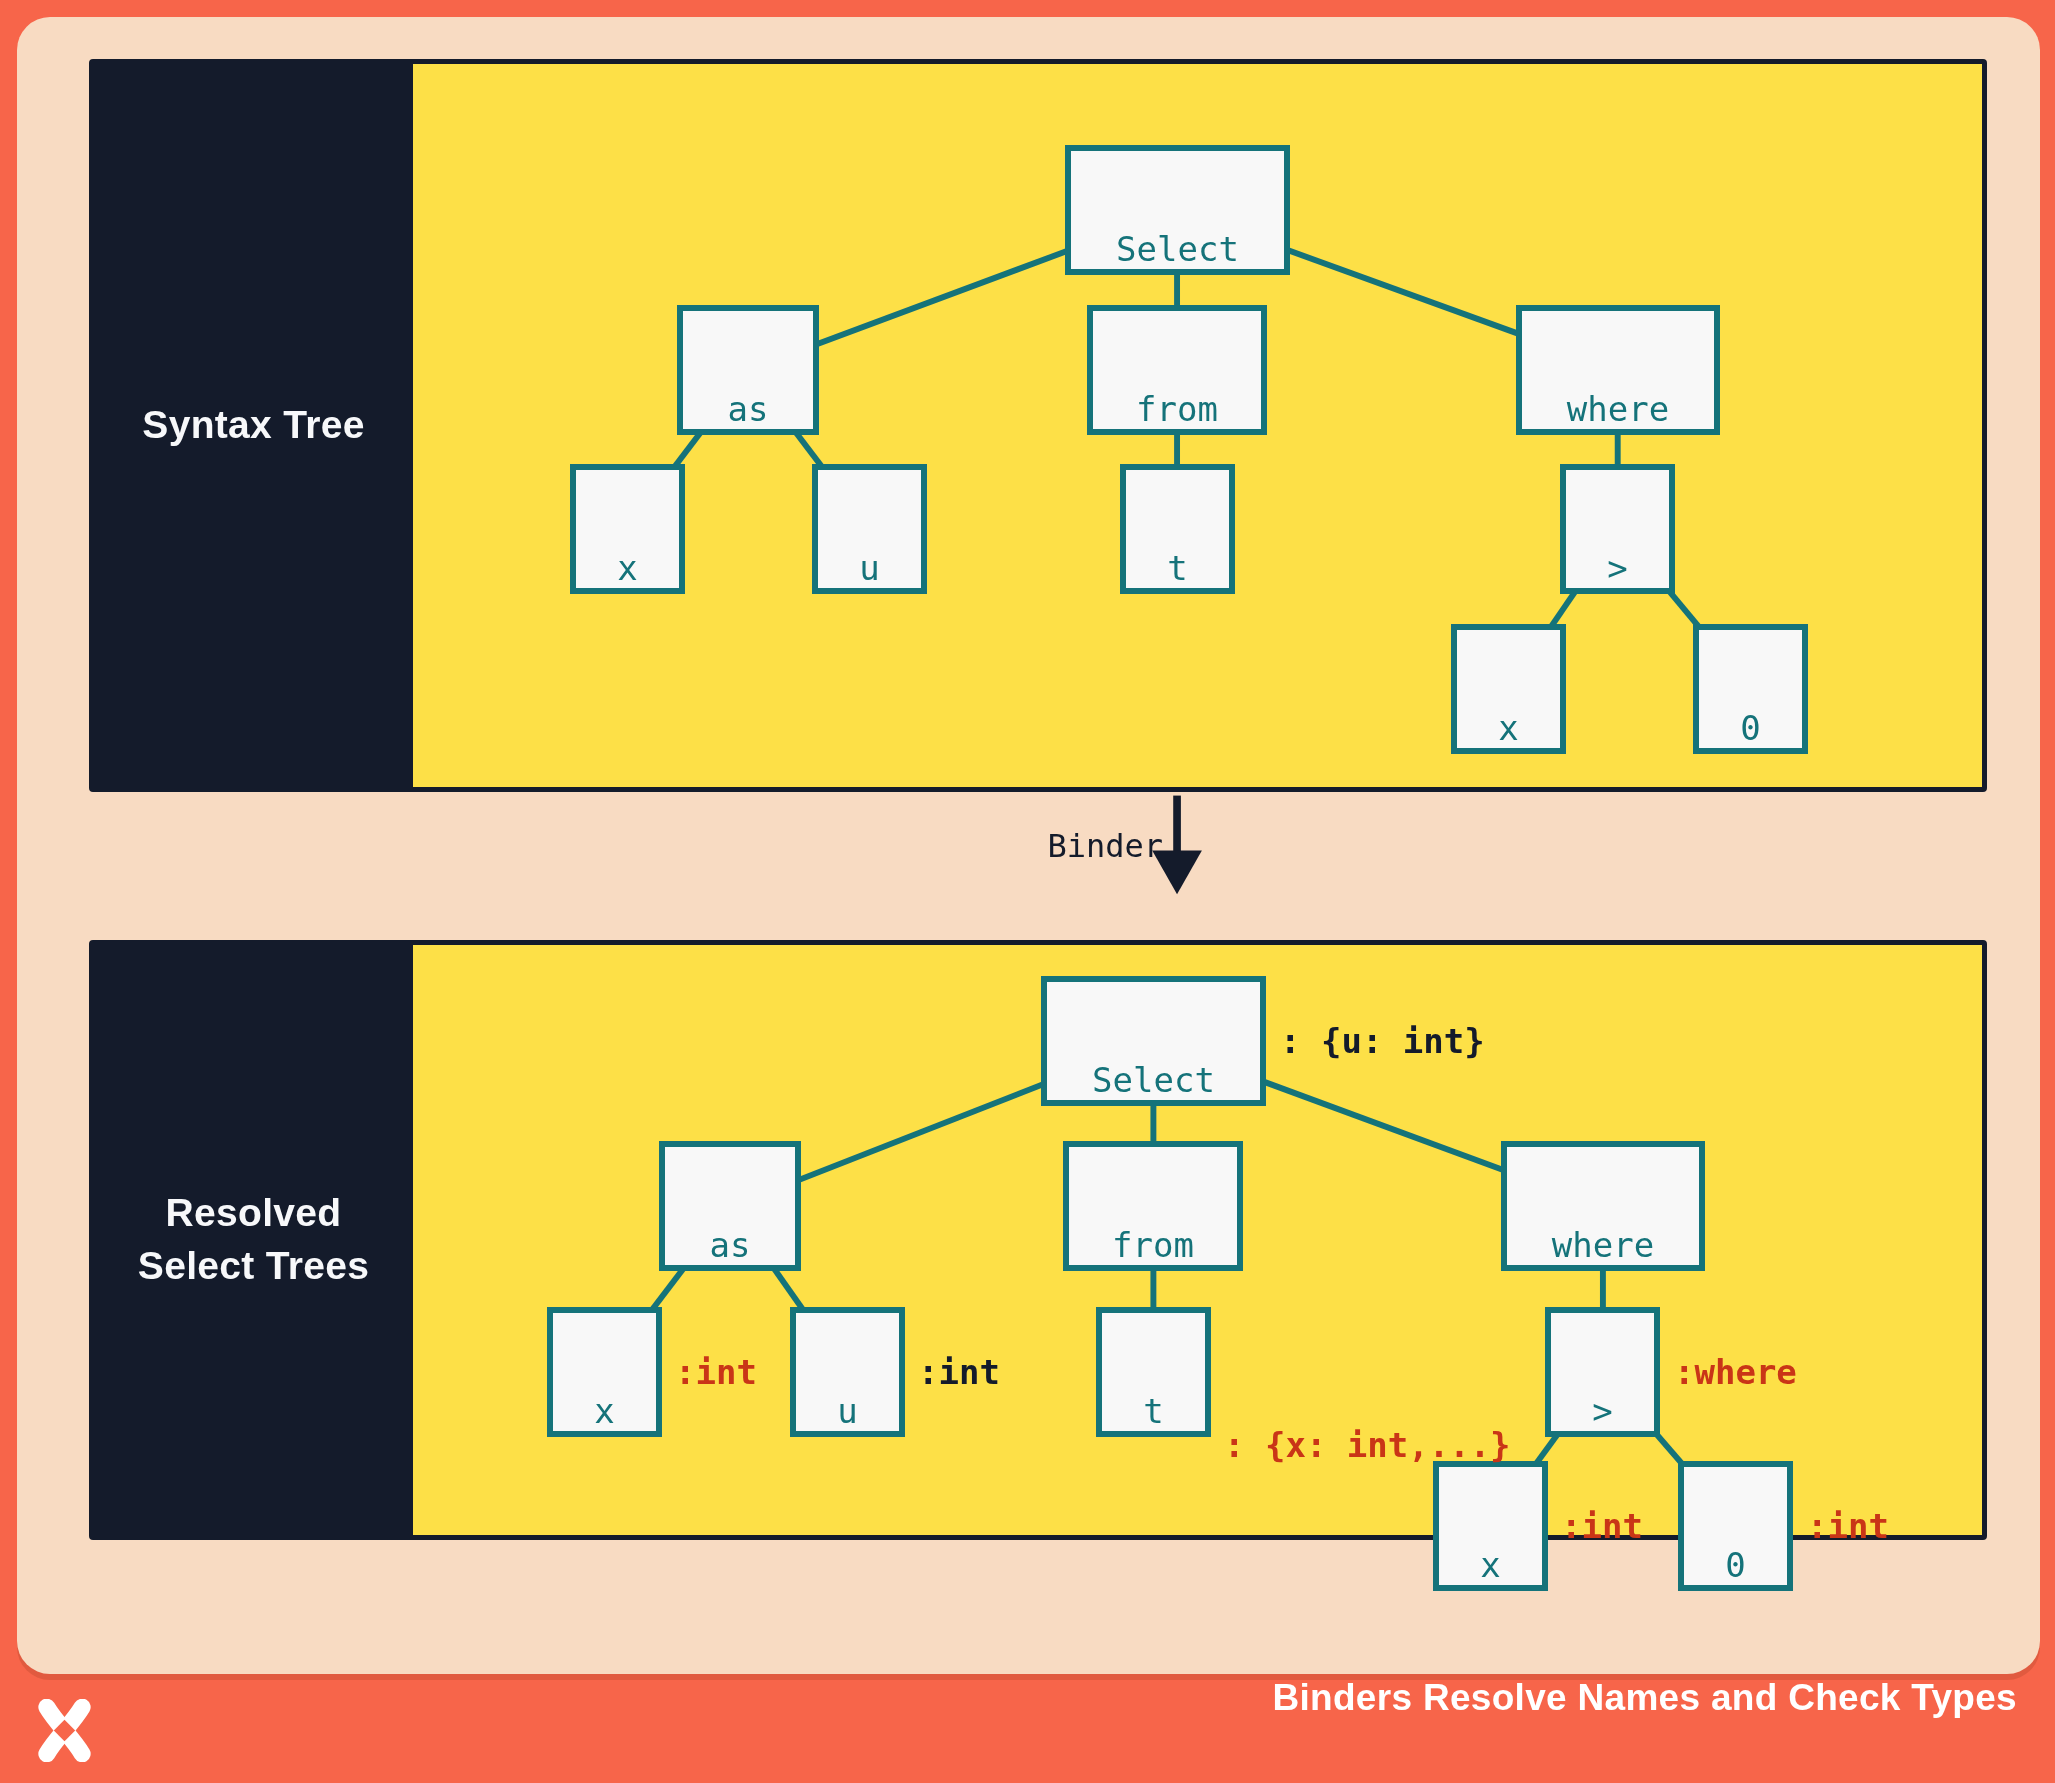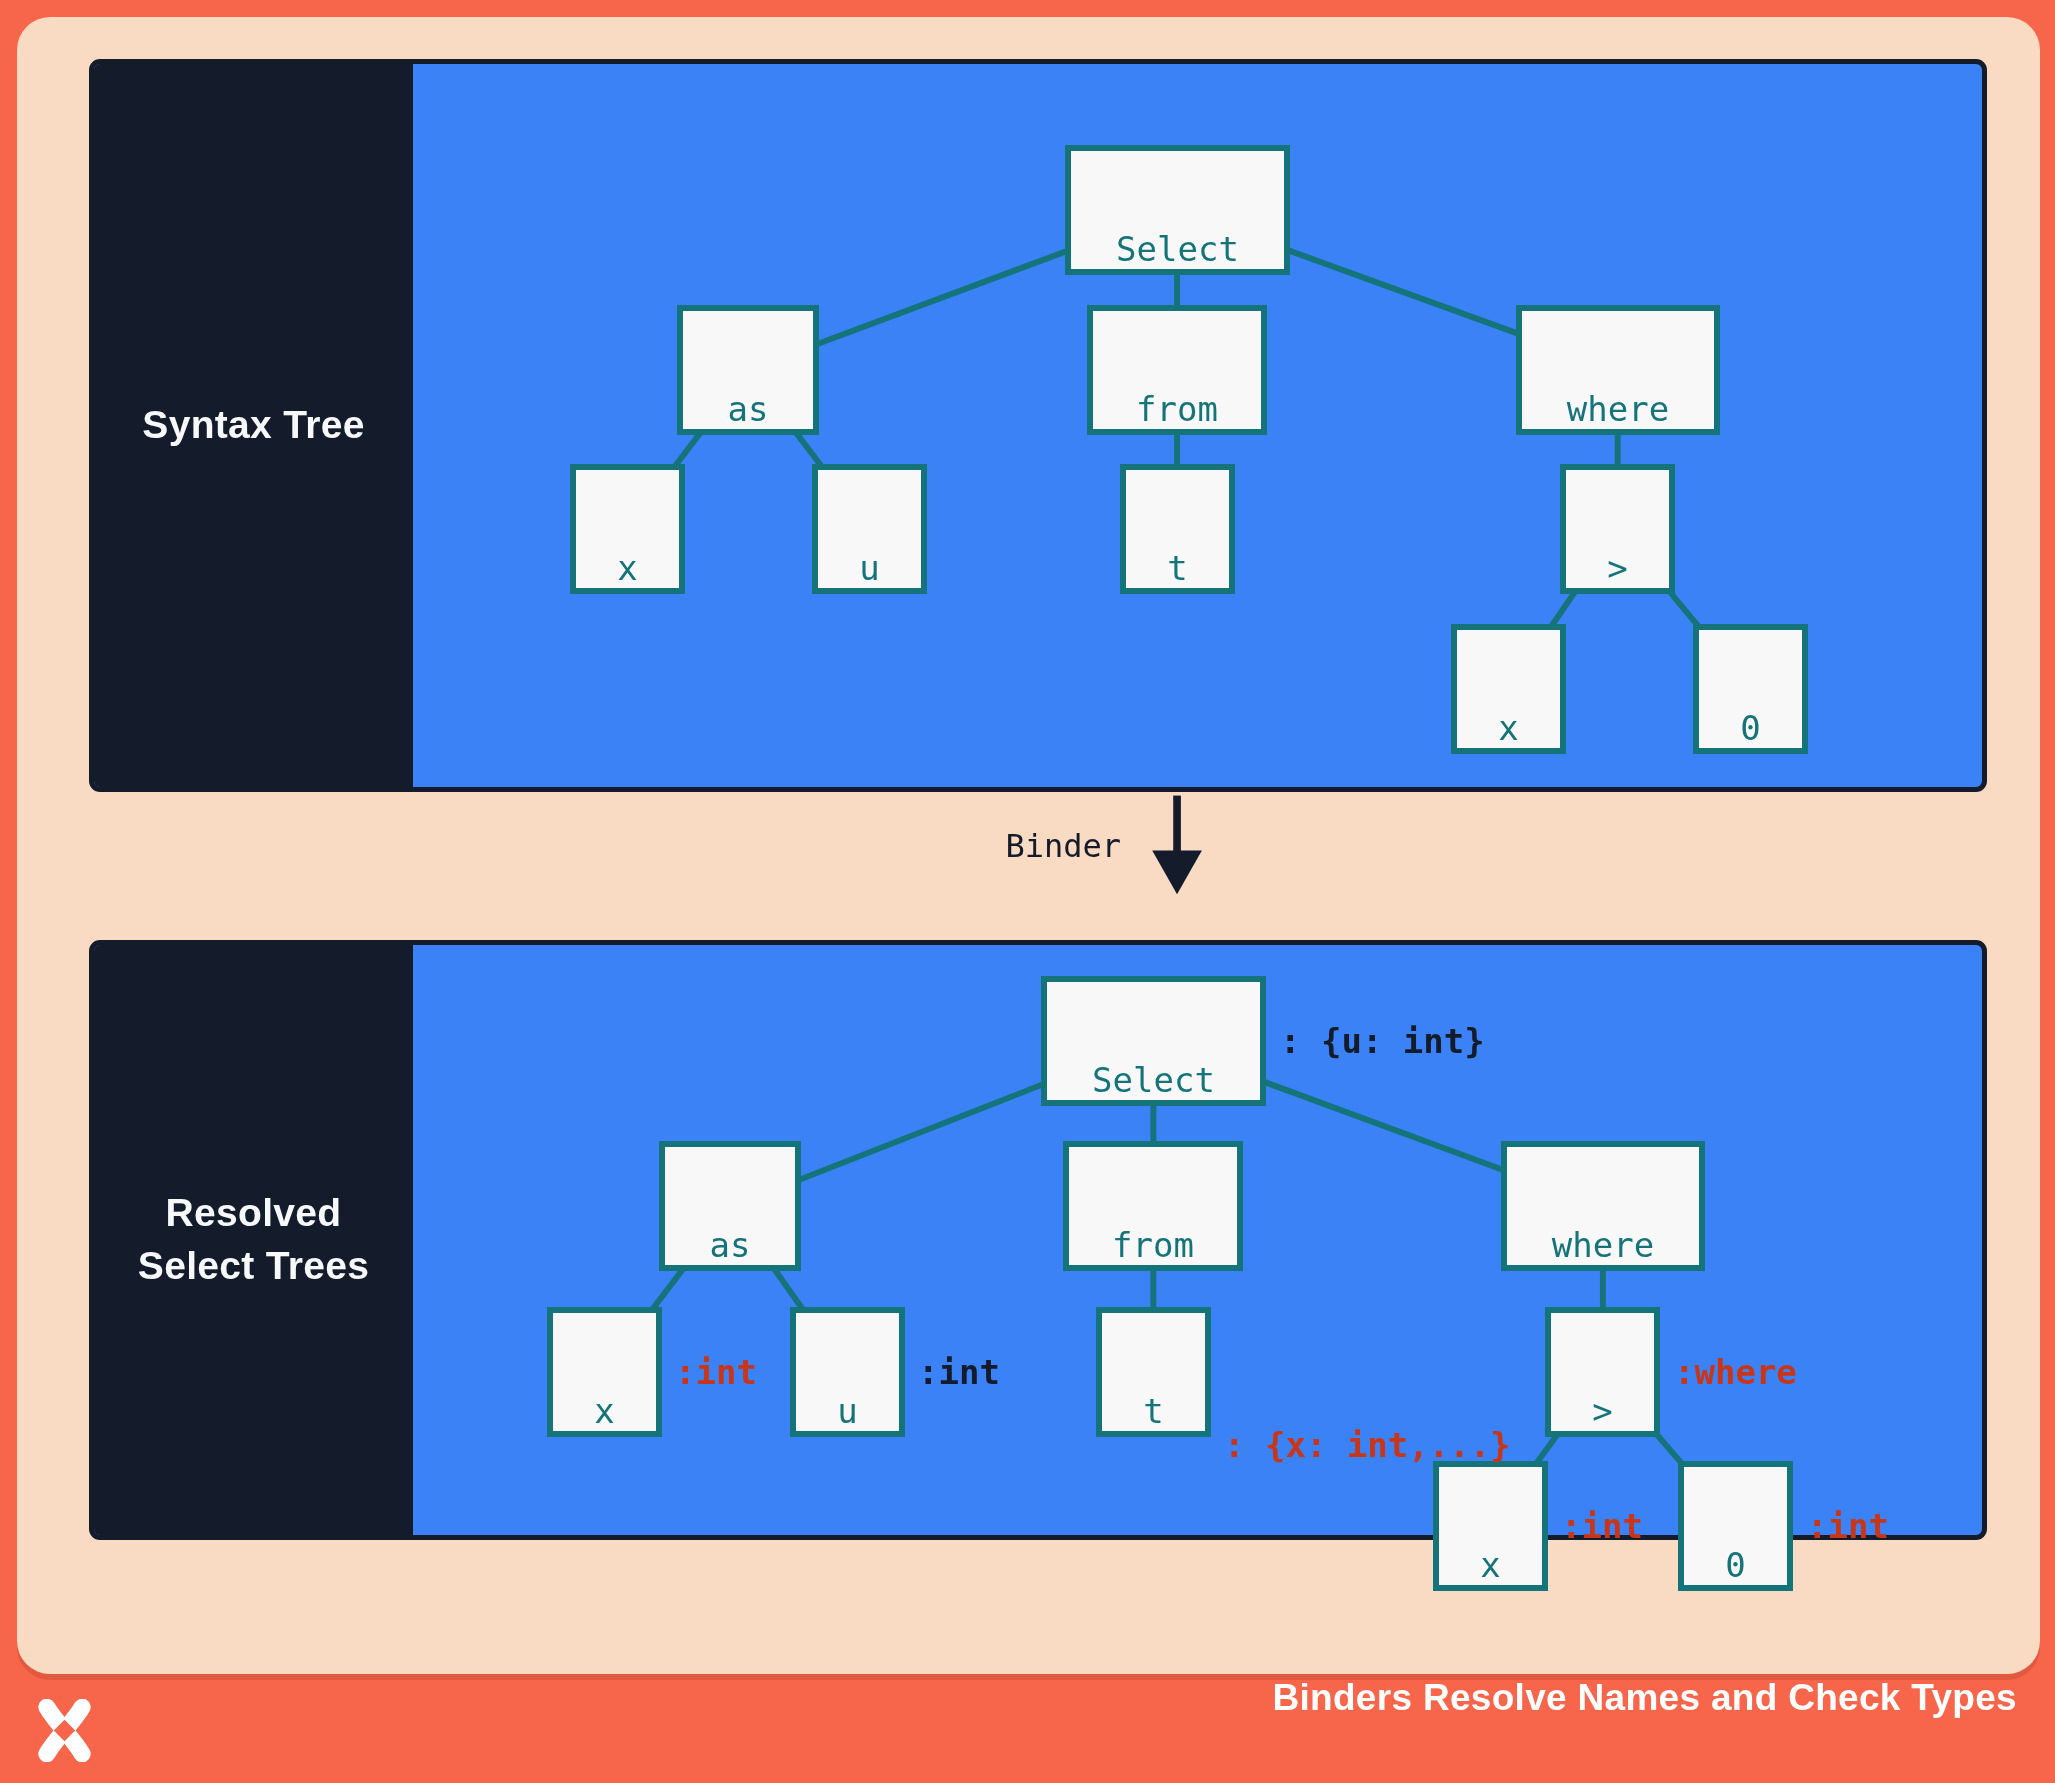--- a/index.html
+++ b/index.html
@@ -8,21 +8,21 @@
     background:#F7654A;
     font-family:"Liberation Sans", sans-serif;
   }
   .peach-inset{
     position:absolute;left:16.6px;top:16.6px;width:2023px;height:1657px;
     background:#F8DBC2;border-radius:33px;
     box-shadow:0 6px 0 rgba(160,60,30,0.25);
   }
   .panel{
     position:absolute;left:89px;width:1898px;box-sizing:border-box;
-    background:#3b82f6;border:5.3px solid #141B2B;border-radius:11px;
+    background:#fde047;border:5.3px solid #141B2B;border-radius:4px;
     overflow:hidden;
   }
   .panel-top{top:59px;height:733px;}
   .panel-bottom{top:940px;height:600px;}
   .sidebar{
     position:absolute;left:0;top:0;height:100%;width:319px;
     background:#141B2B;display:flex;flex-direction:column;
     align-items:center;justify-content:center;gap:16.6px;
   }
   .sidebar-label{
@@ -38,21 +38,21 @@
   }
   .ann{
     position:absolute;z-index:10;height:130px;
     display:flex;align-items:center;
     font-family:"DejaVu Sans Mono", monospace;font-weight:bold;font-size:34px;
     white-space:pre;
   }
   .ann-red{color:#C93517;}
   .ann-navy{color:#141B2B;}
   .binder-label{
-    position:absolute;right:935px;top:827px;z-index:10;
+    position:absolute;right:893px;top:827px;z-index:10;
     font-family:"DejaVu Sans Mono", monospace;font-size:32px;color:#141B2B;
   }
   .footer-title{
     position:absolute;right:39px;top:1677px;z-index:10;
     color:#FFFFFF;font-size:37px;font-weight:bold;letter-spacing:0.3px;
   }
   .footer-logo{position:absolute;left:33px;top:1699px;z-index:10;width:63px;height:63px;}
 </style>
 </head>
 <body>

